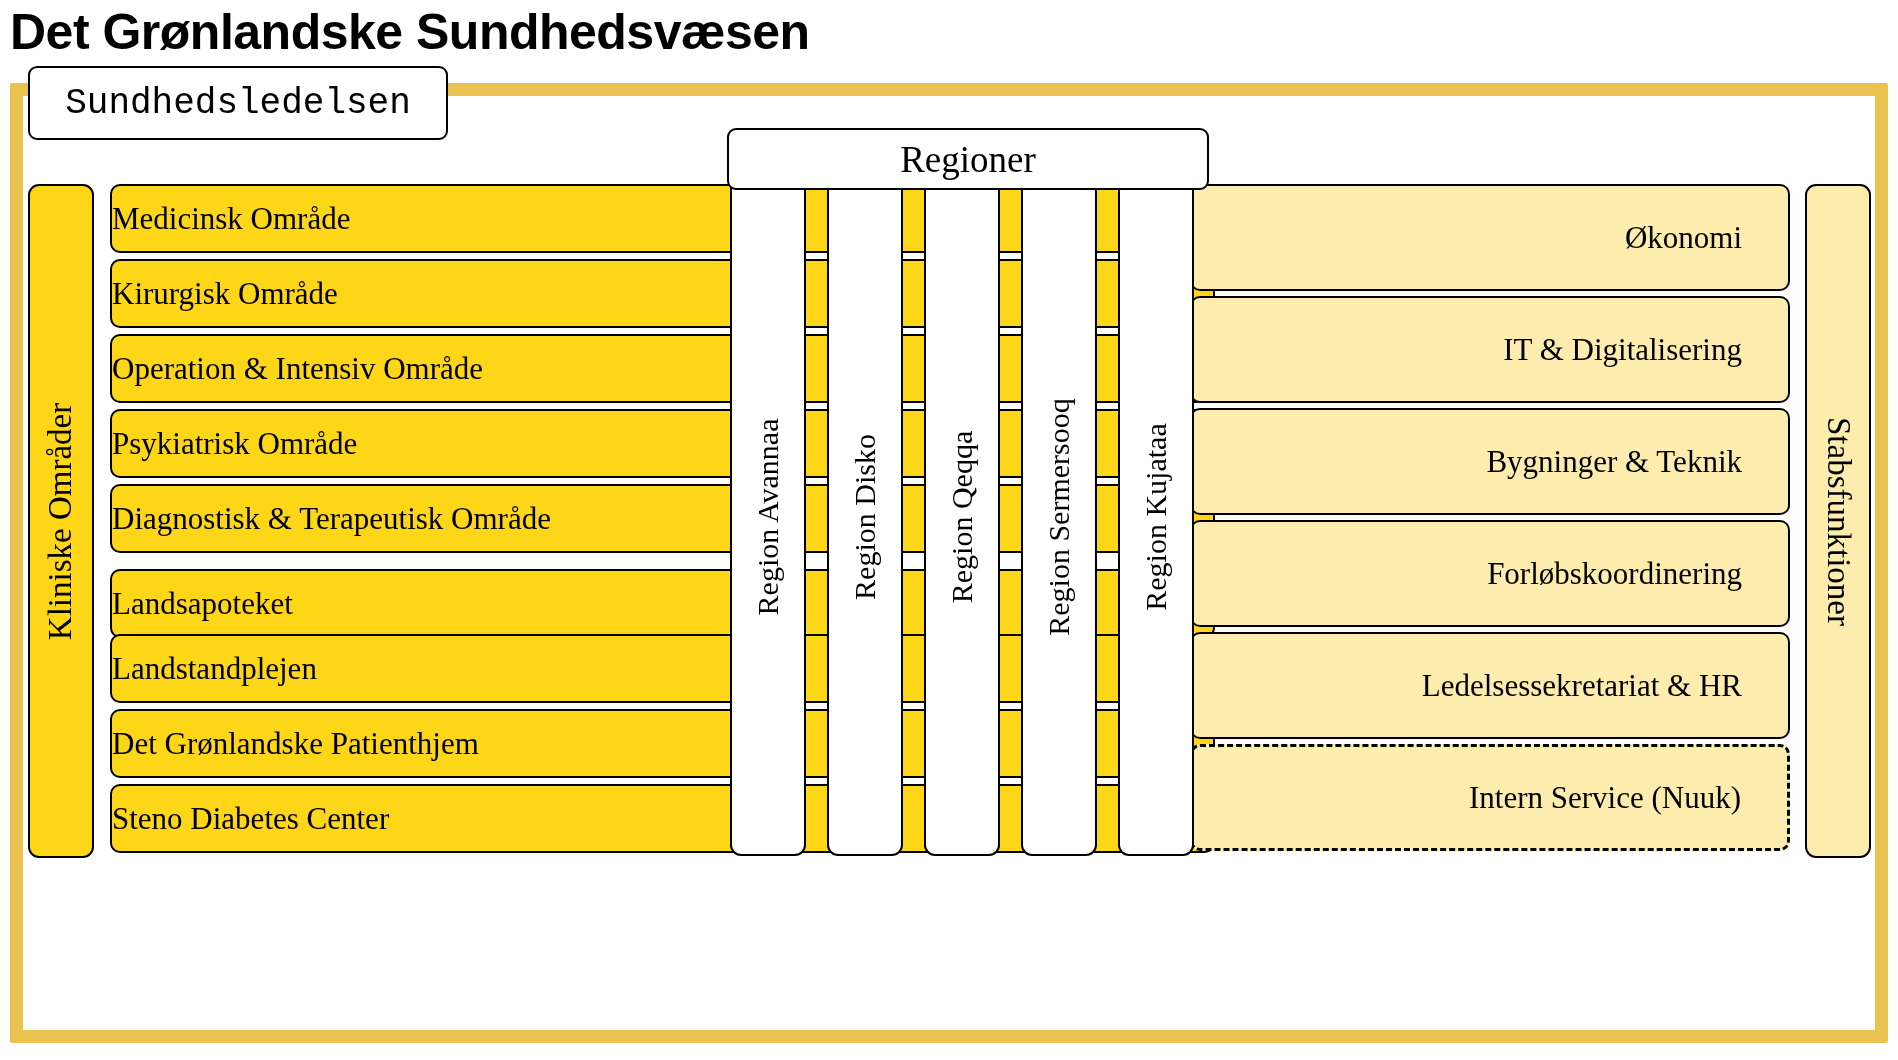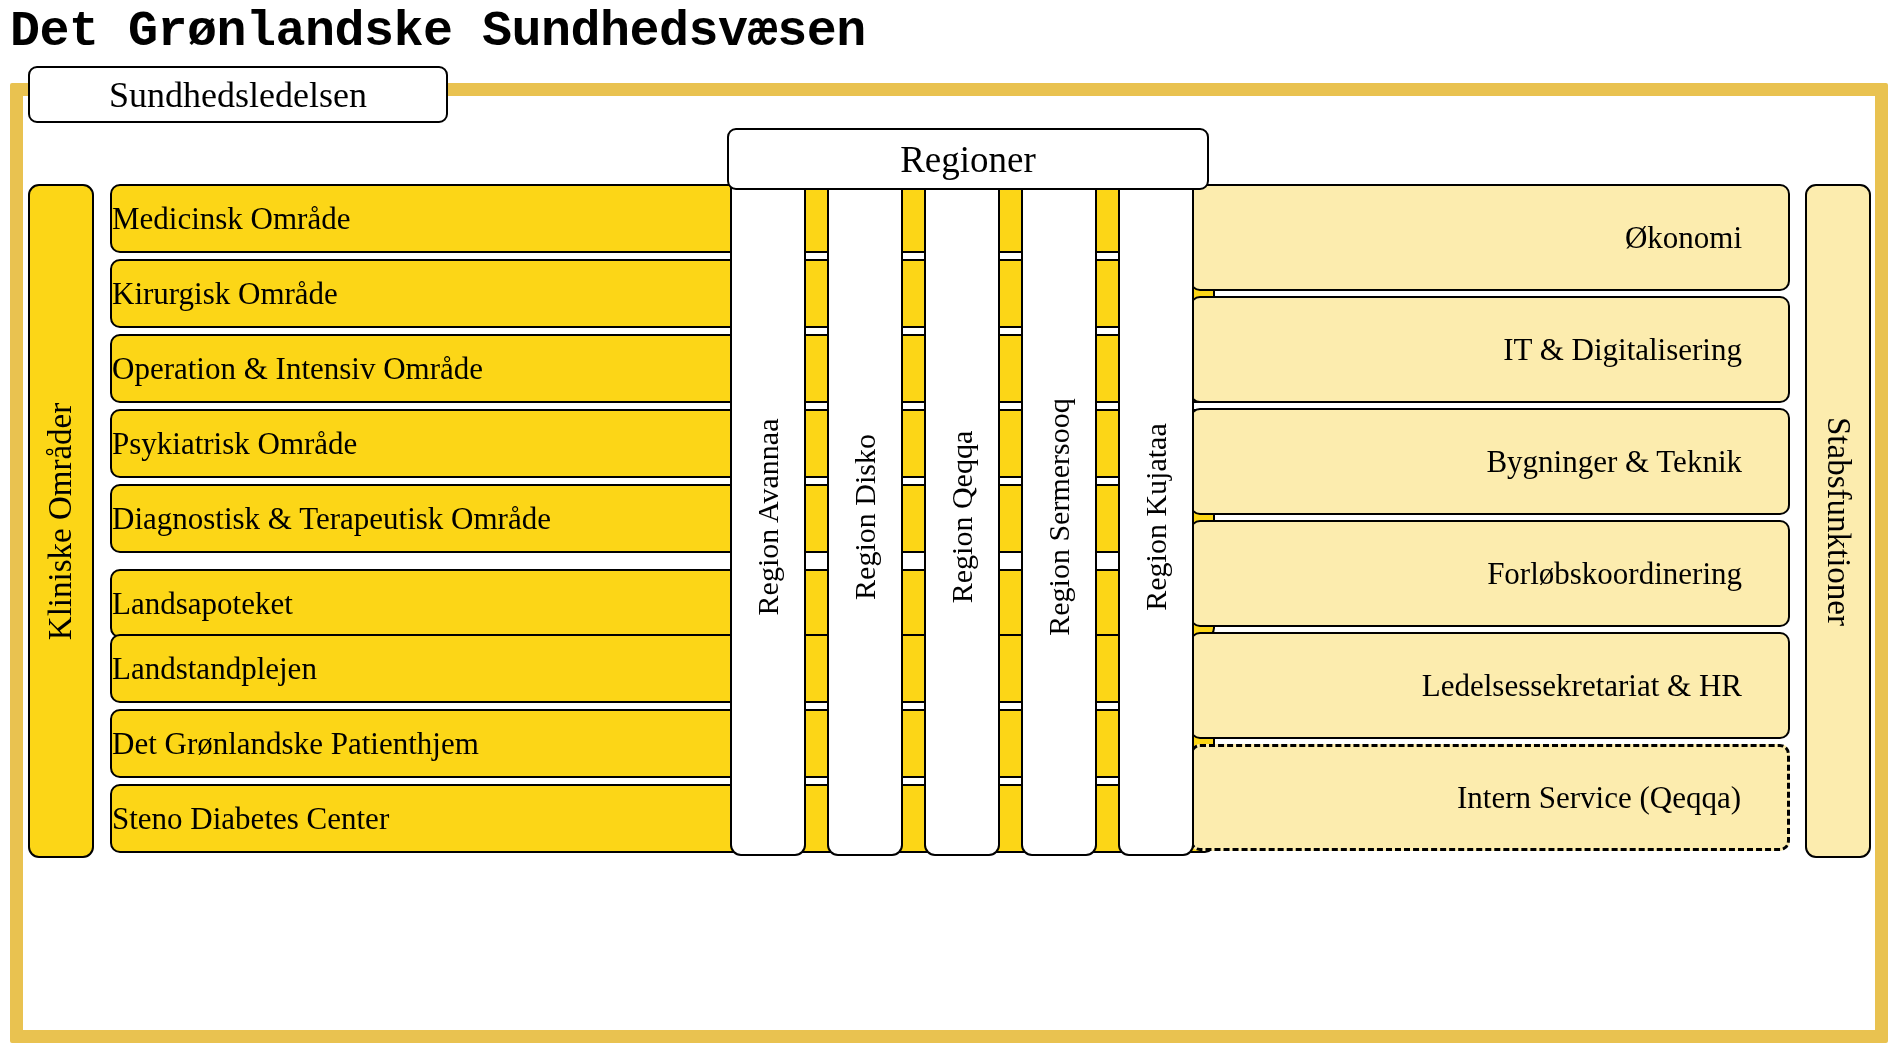--- a/index.html
+++ b/index.html
@@ -2,39 +2,39 @@
 <html><head>
 <meta charset="utf-8">
 <style>
   html,body{margin:0;padding:0;background:#ffffff;}
   body{font-family:"Liberation Serif",serif;}
   #stage{position:relative;width:1898px;height:1060px;background:#ffffff;overflow:hidden;}
 
   
   .title{
     position:absolute;left:10px;top:2px;width:1200px;height:60px;
-    font-family:Liberation Mono, monospace;
+    font-family:Liberation Sans, sans-serif;
     font-weight:bold;font-size:50px;line-height:60px;color:#000;
     letter-spacing:-0.5px;white-space:nowrap;
   }
 
   
   .frame{
     position:absolute;left:10px;top:83px;width:1878px;height:960px;
     border:13px solid #E9C250;border-radius:2px;box-sizing:border-box;
     background:transparent;z-index:1;
   }
 
   
   .ledelse{
-    position:absolute;left:28px;top:66px;width:420px;height:57px;
+    position:absolute;left:28px;top:66px;width:420px;height:74px;
     background:#ffffff;border:2.5px solid #000;border-radius:9px;
     box-sizing:border-box;z-index:6;
     display:flex;align-items:center;justify-content:center;
-    font-size:36px;color:#000;
+    font-size:36px;color:#000;font-family:Liberation Mono, monospace;
   }
 
   
   .regioner-head{
     position:absolute;left:727px;top:128px;width:482px;height:62px;
     background:#ffffff;border:2.5px solid #000;border-radius:9px;
     box-sizing:border-box;z-index:6;
     display:flex;align-items:center;justify-content:center;
     font-size:37px;color:#000;
   }
@@ -131,21 +131,21 @@
       <div class="staff" style="top: 408px; text-align: right;">
         <span>Bygninger &amp; Teknik</span>
       </div>
       <div class="staff" style="top: 520px;">
         <span>Forløbskoordinering</span>
       </div>
       <div class="staff" style="top: 632px;">
         <span>Ledelsessekretariat &amp; HR</span>
       </div>
       <div class="staff dashed" style="top: 744px;">
-        <span>Intern Service (Qeqqa)</span>
+        <span>Intern Service (Nuuk)</span>
       </div>
     </div>
 
   <div class="spine spine-left">
     <span>Kliniske Områder</span>
   </div>
   <div class="spine spine-right">
     <span>Stabsfunktioner</span>
   </div>
 

